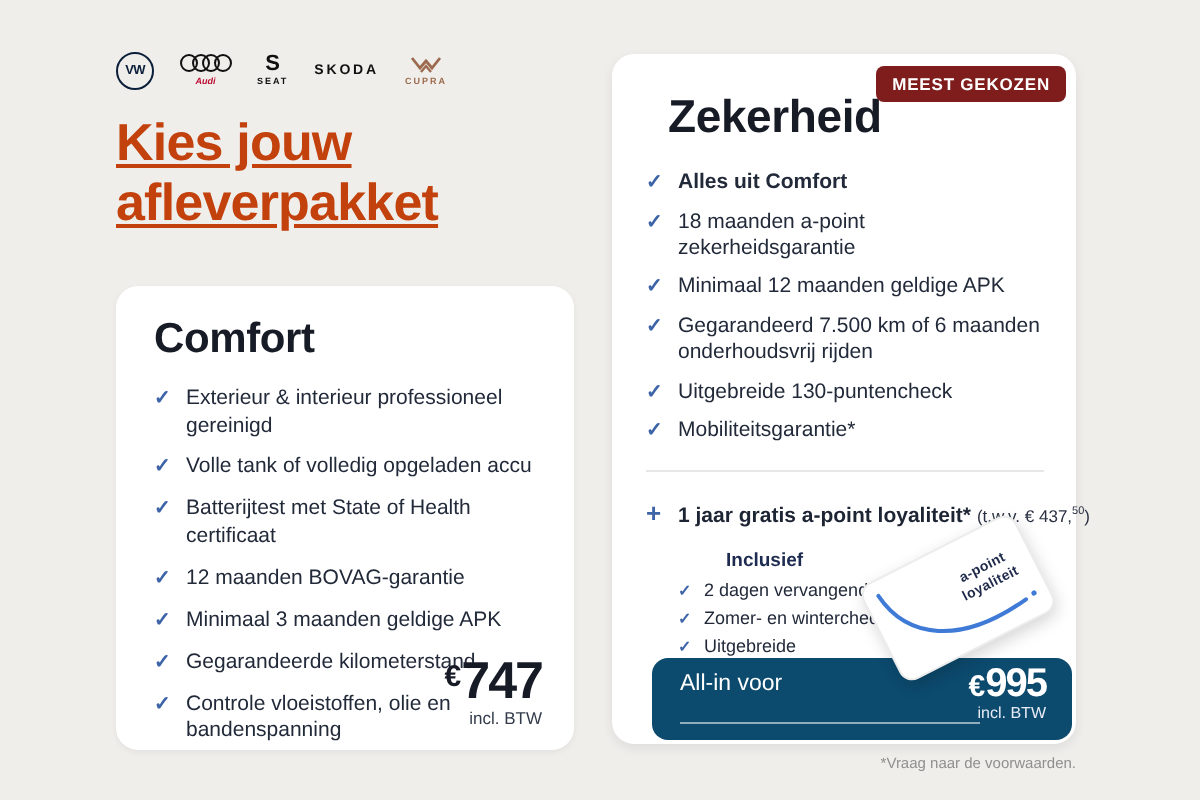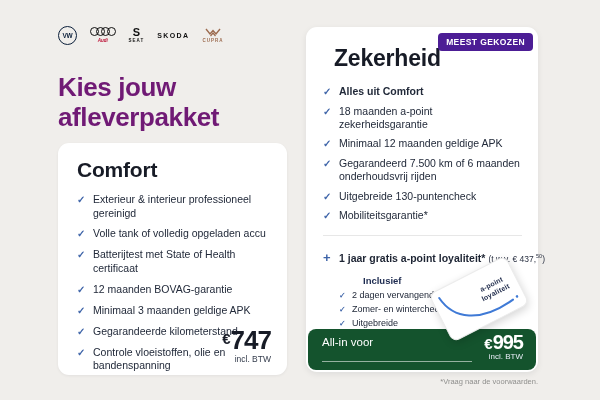--- a/index.html
+++ b/index.html
@@ -25,22 +25,22 @@
   .audi-rings span { width:9px; height:9px; border:1.3px solid #101010; border-radius:50%; display:block; }
   .audi-rings span + span { margin-left:-3.5px; }
   .audi-label { font-size:4.5px; font-weight:bold; font-style:italic; color:#bb0a30; margin-top:1.5px; }
   .seat-mark { font-size:11px; font-weight:bold; color:#101010; line-height:10px; }
   .seat-label, .cupra-label { font-size:4.5px; font-weight:bold; letter-spacing:1px; color:#101010; margin-top:1px; }
   .skoda-label { font-size:7px; font-weight:bold; letter-spacing:1.4px; color:#101010; }
   .cupra-label { color:#9c6b4f; }
 
   
   .headline {
-    position:absolute; left:58px; top:72px; width:210px;
-    font-size:26px; line-height:1.16; font-weight:600; color:#701a75; letter-spacing:-0.4px;
+    position:absolute; left:58px; top:56px; width:210px;
+    font-size:26px; line-height:1.16; font-weight:600; color:#c2410c; letter-spacing:-0.4px;text-decoration:underline;
   }
 
   .card {
     position:absolute; background:#ffffff; border-radius:11px;
     box-shadow:0 1px 3px rgba(16,24,40,.06);
   }
   .card-comfort { left:58px; top:143px; width:229px; height:232px; padding:15px 16px 12px 19px; }
   .card-title { font-size:21px; font-weight:bold; color:#171b26; letter-spacing:-0.2px; }
 
   ul.checks { list-style:none; margin-top:11px; }
@@ -50,21 +50,21 @@
   .price-block { position:absolute; right:16px; bottom:11px; text-align:right; color:#171b26; }
   .price-line { display:flex; align-items:flex-start; justify-content:flex-end; }
   .price-cur { font-size:15px; font-weight:600; margin-top:3px; }
   .price-num { font-size:26px; font-weight:bold; letter-spacing:-1px; line-height:1; }
   .price-note { font-size:8.5px; color:#343c4c; margin-top:1px; }
 
   
   .card-zekerheid { left:306px; top:27px; width:232px; height:345px; padding:18px 16px 0 17px; box-shadow:0 2px 6px rgba(16,24,40,.08); }
   .badge {
     position:absolute; top:6px; right:5px;
-    background:#4c1d95; color:#ffffff;
+    background:#7f1d1d; color:#ffffff;
     font-size:8.5px; font-weight:bold; letter-spacing:0.4px;
     padding:4px 8px; border-radius:4px;
   }
   .card-zekerheid .card-title { font-size:23px; margin-bottom:0;margin-left:11px; }
   .card-zekerheid ul.checks { margin-top:13px; }
   .card-zekerheid ul.checks li { margin-bottom:5.5px; }
   li.bold-item { font-weight:bold; }
 
   .divider { border-top:1px solid #e7e7e7; margin:12px 0 0 0; }
 
@@ -89,22 +89,22 @@
     z-index:3;
   }
   .loyalty-card svg { position:absolute; left:0; top:0; }
   .loyalty-card-text {
     position:absolute; right:9px; top:15px; text-align:center;
     font-size:7px; font-weight:bold; color:#1e2a4a; line-height:1.25; letter-spacing:0.2px;
   }
 
   
   .allin-bar {
-    position:absolute; left:2px; right:2px; bottom:2px; height:41px;
-    background:#14532d; border-radius:8px; color:#ffffff;
+    position:absolute; left:20px; right:2px; bottom:2px; height:41px;
+    background:#0c4a6e; border-radius:8px; color:#ffffff;
     padding:7px 13px 0 14px; z-index:2;
   }
   .allin-label { font-size:11.5px; }
   .allin-underline { position:absolute; left:14px; bottom:8px; width:150px; height:1px; background:rgba(255,255,255,.55); }
   .allin-price { position:absolute; right:13px; top:3px; text-align:right; }
   .allin-price .price-cur { font-size:15px; color:#ffffff; }
   .allin-price .price-num { font-size:20px; color:#ffffff; }
   .allin-price .price-note { font-size:8px; color:#e8edf7; margin-top:0; }
 
   .disclaimer {

